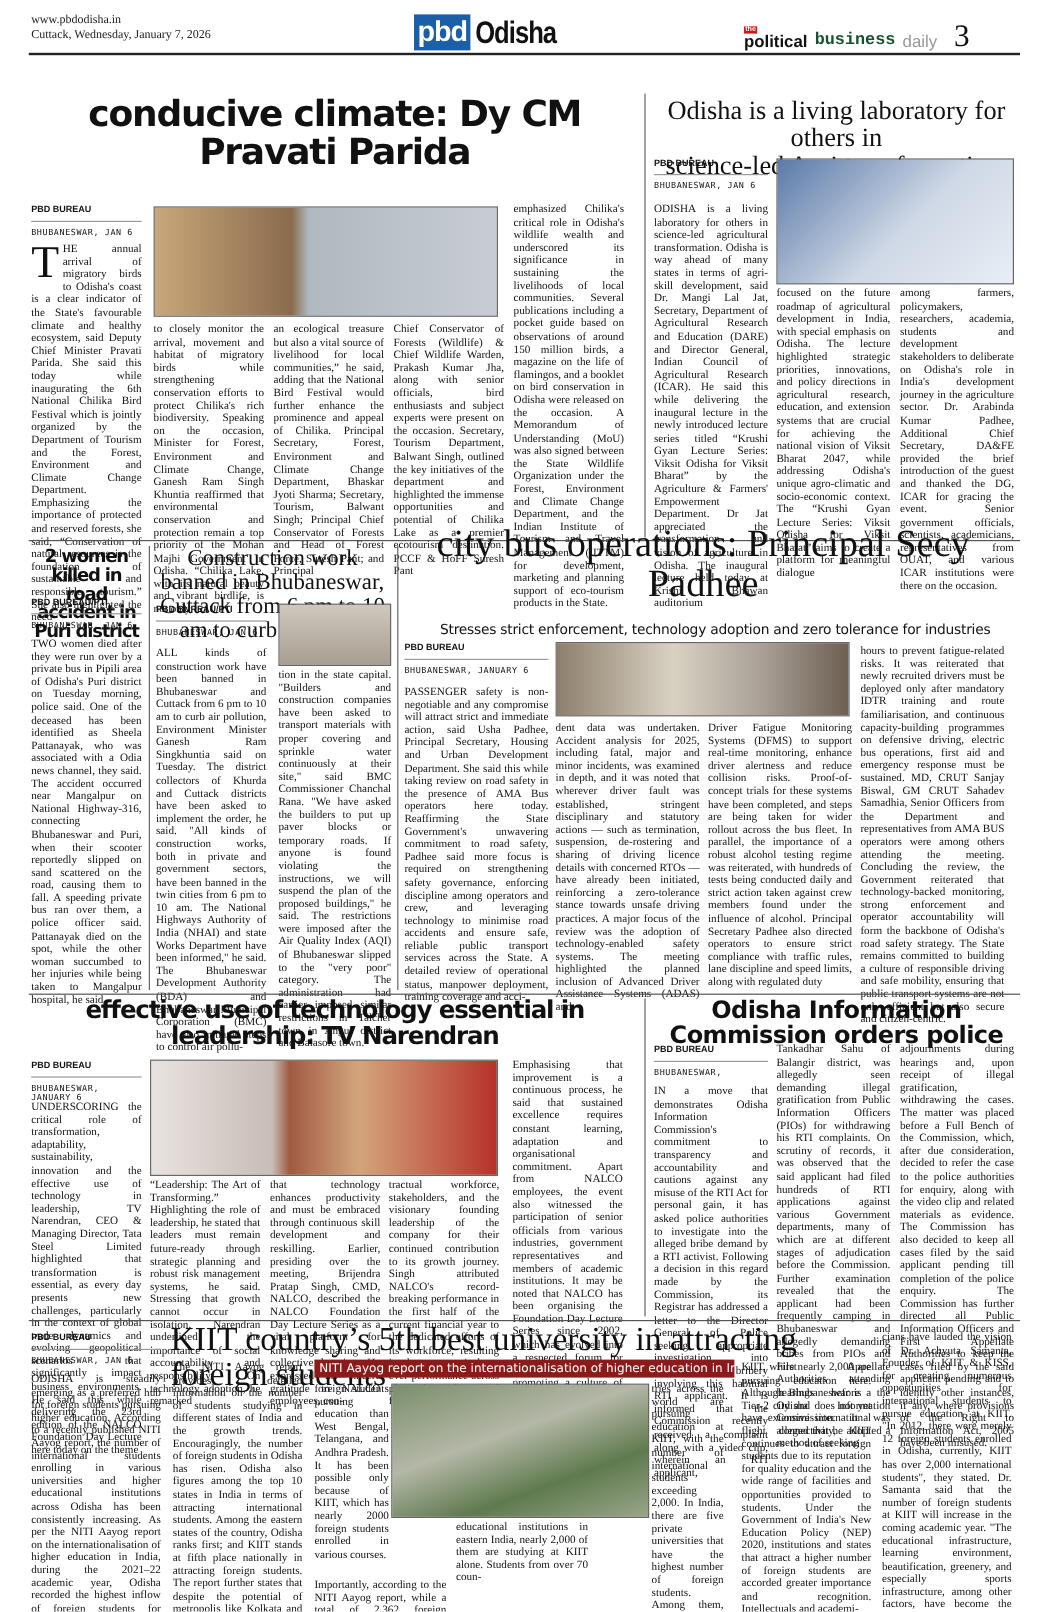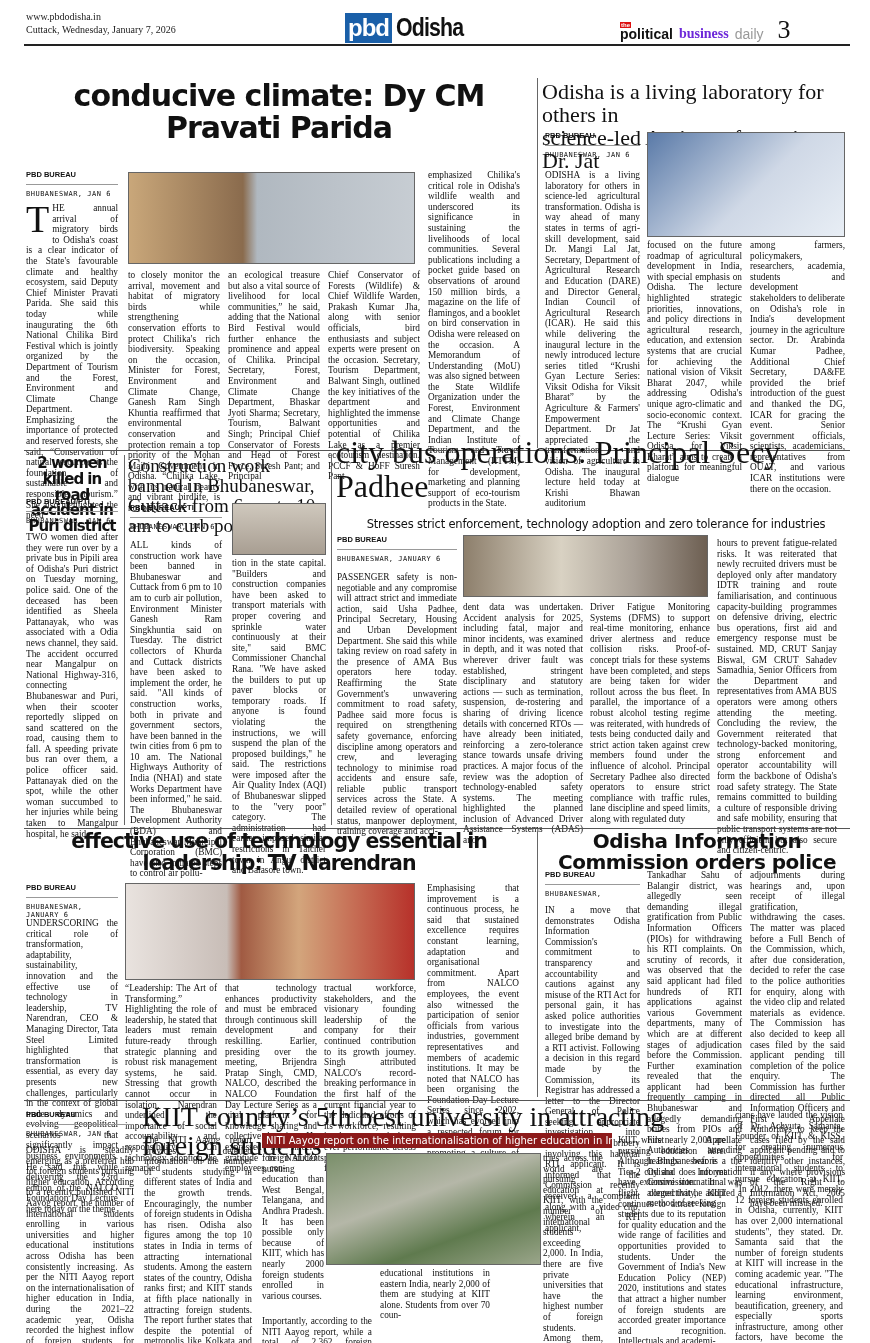--- a/index.html
+++ b/index.html
@@ -1,31 +1,31 @@
 <!DOCTYPE html>
 <html><head>
 <meta charset="utf-8">
 <style>
   *{box-sizing:border-box;margin:0;padding:0}
   body{width:870px;height:1343px;background:#fff;font-family:"DejaVu Serif",serif;color:#111;overflow:hidden;position:relative}
   .abs{position:absolute}
   .masthead-left{left:26px;top:10px;font-family:"Liberation Serif",serif;font-size:10px;line-height:13px;color:#222}
   .masthead-left .url{}
-  .logo{left:345px;top:12px;display:flex;align-items:center;gap:4px}
+  .logo{left:345px;top:12px;display:flex;align-items:flex-start;gap:4px}
   .logo .pbd{background:#1a5fa8;color:#fff;font-family:"Liberation Sans",sans-serif;font-weight:bold;font-size:24px;padding:0 3px;height:30px;line-height:30px;letter-spacing:-1px}
   .logo .od{font-family:"Liberation Sans",sans-serif;font-weight:bold;font-size:26px;letter-spacing:-1px;transform:scaleX(.82);transform-origin:left}
   .brand{left:620px;top:18px;display:flex;align-items:flex-end;gap:6px}
   .brand .the{background:#d11;color:#fff;font-size:6px;font-family:"Liberation Sans",sans-serif;padding:0 1px;position:absolute;top:-4px;left:0}
   .brand .pol{font-family:"Liberation Sans",sans-serif;font-weight:bold;font-size:14px;position:relative}
-  .brand .bus{font-family:Liberation Serif, serif;font-weight:bold;font-size:14px;color:#6d28d9}
+  .brand .bus{font-family:Liberation Mono, monospace;font-weight:bold;font-size:14px;color:#14532d}
   .brand .daily{font-family:"Liberation Sans",sans-serif;font-size:14px;color:#999}
   .brand .pg{font-family:"Liberation Serif",serif;font-size:26px;margin-left:8px;line-height:24px}
   .rule{height:2px;background:#222}
   .hl{font-family:"DejaVu Sans",sans-serif;font-weight:bold;letter-spacing:-1px;line-height:1.05;color:#111;text-align:center}
-  .hls{font-family:"Liberation Serif",serif;line-height:1.05;color:#111;}
+  .hls{font-family:"Liberation Serif",serif;line-height:1.05;color:#111;text-align:center}
   .byline{font-family:Liberation Sans, sans-serif;font-weight:bold;font-size:7.5px;padding-bottom:5px;border-bottom:1px solid #999}
   .dateline{font-family:"DejaVu Sans Mono",monospace;font-size:7px;margin-top:5px;letter-spacing:.5px}
   .body{font-family:"Liberation Serif",serif;font-size:9.3px;line-height:10.6px;text-align:justify;hyphens:auto}
   .photo{border:1px solid #666;overflow:hidden}
   .vr{width:1px;background:#666}
   .hr{height:1px;background:#555}
   .niti{background:#8c1a1a;color:#fff;font-family:"DejaVu Sans",sans-serif;font-size:10px;padding:2px 4px;white-space:nowrap}
   .drop{float:left;font-size:38px;line-height:32px;margin-right:3px;font-family:"Liberation Serif",serif}
 </style>
 </head>

